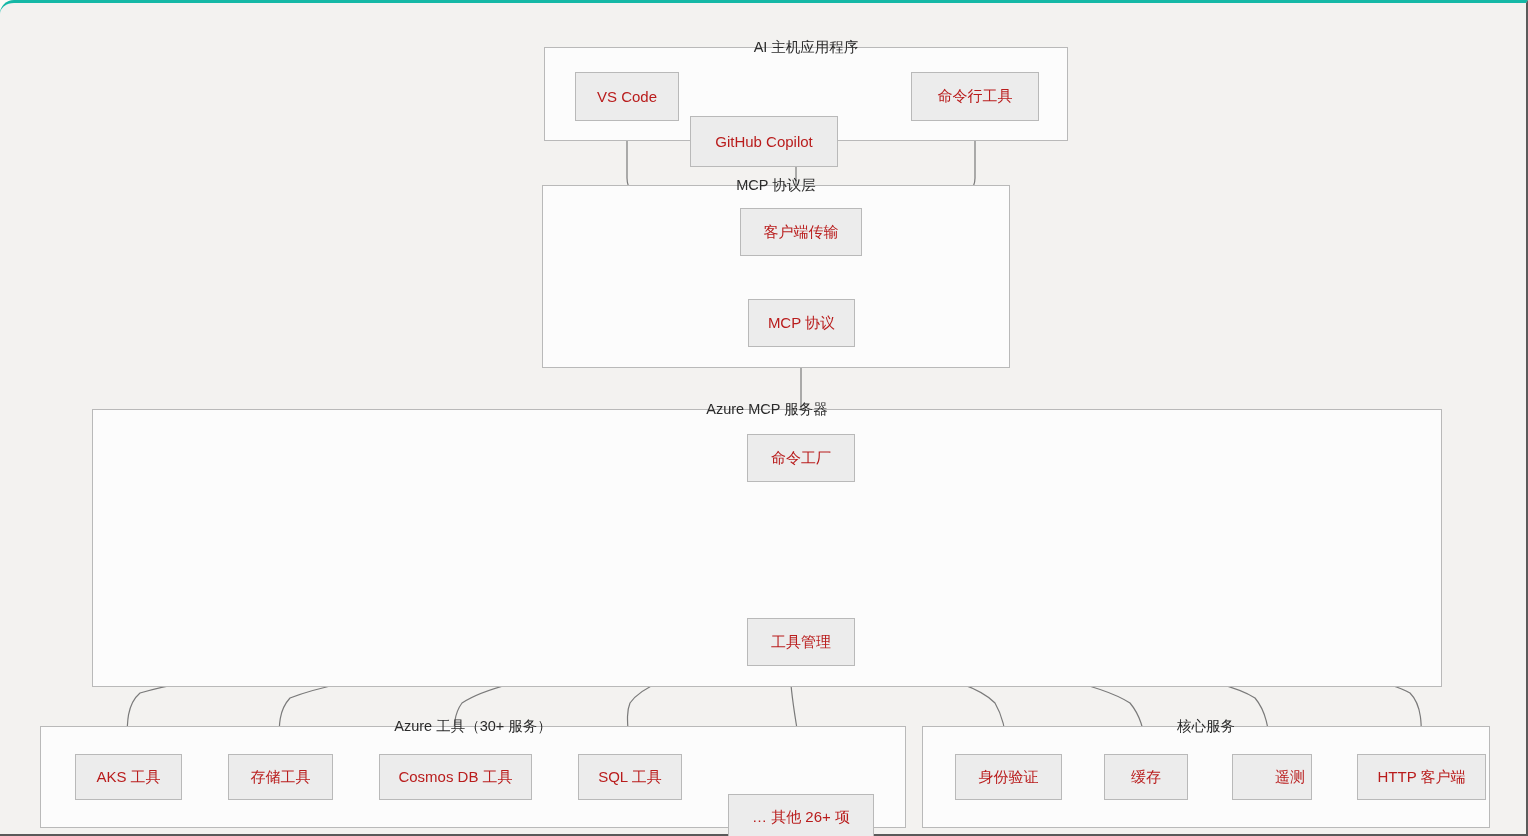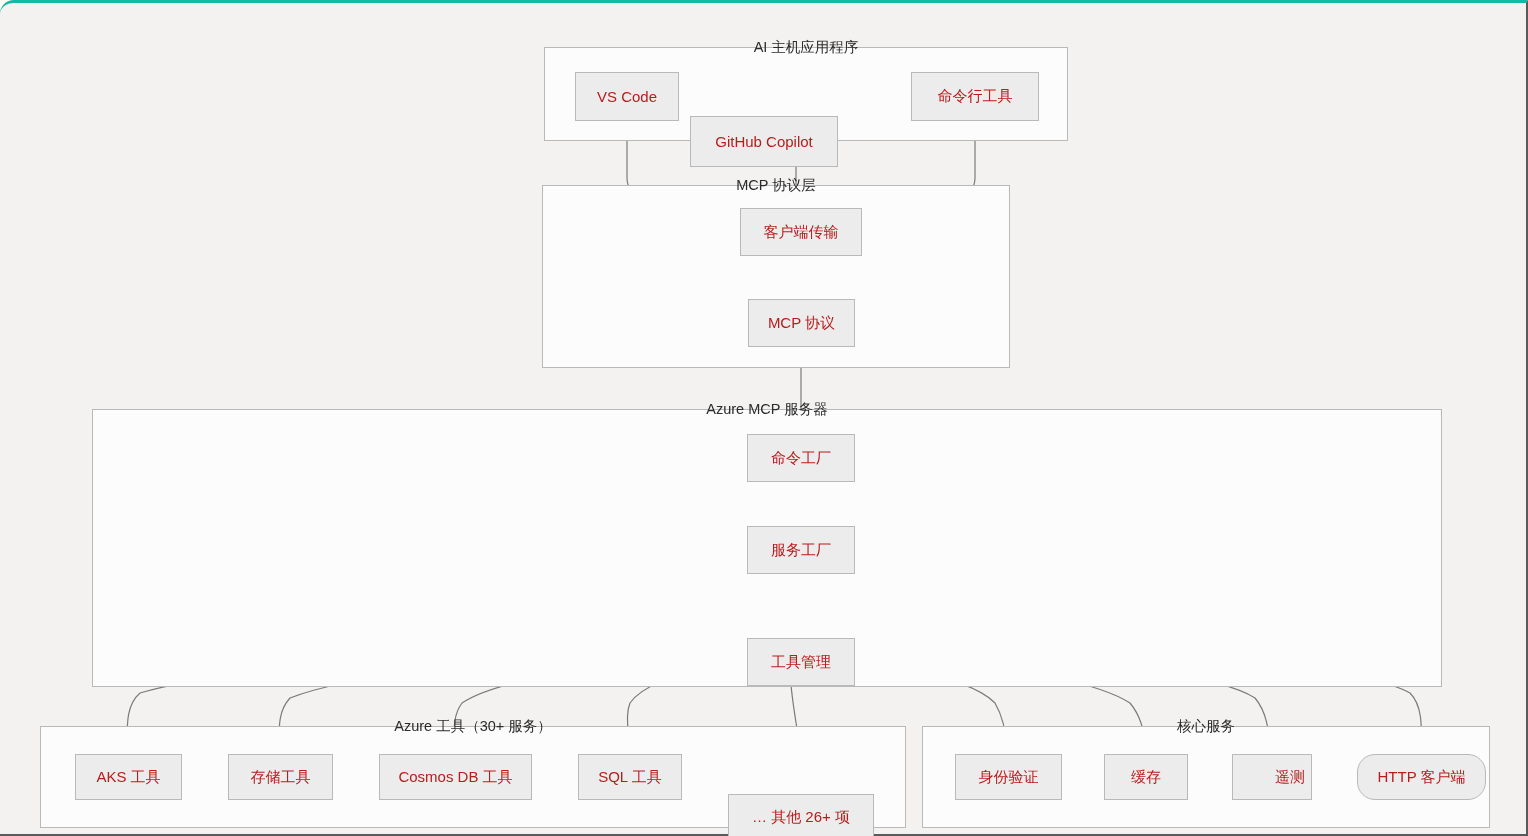--- a/index.html
+++ b/index.html
@@ -113,24 +113,21 @@
     <div class="node" style="left:748px;top:296px;width:107px;height:48px;">
       <span>MCP 协议</span>
     </div>
 
     <div class="cluster" style="left:92px;top:406px;width:1350px;height:278px;">
       <div class="cluster-label">Azure MCP 服务器</div>
     </div>
     <div class="node" style="left:747px;top:431px;width:108px;height:48px;">
       <span>命令工厂</span>
     </div>
-    <div class="node" style="left:747px;top:523px;width:108px;height:48px;">
-      <span>服务工厂</span>
-    </div>
-    <div class="node" style="left:747px;top:615px;width:108px;height:48px;margin-top:20px;">
+    <div class="node" style="left:747px;top:615px;width:108px;height:48px;">
       <span>工具管理</span>
     </div>
 
     <div class="cluster" style="left:40px;top:723px;width:866px;height:102px;">
       <div class="cluster-label">Azure 工具（30+ 服务）</div>
     </div>
     <div class="node" style="left:75px;top:751px;width:107px;height:46px;">
       <span>AKS 工具</span>
     </div>
     <div class="node" style="left:228px;top:751px;width:105px;height:46px;">
@@ -151,18 +148,18 @@
     </div>
     <div class="node" style="left:955px;top:751px;width:107px;height:46px;">
       <span>身份验证</span>
     </div>
     <div class="node" style="left:1104px;top:751px;width:84px;height:46px;">
       <span>缓存</span>
     </div>
     <div class="node" style="left:1232px;top:751px;width:80px;height:46px;padding-left:36px;">
       <span>遥测</span>
     </div>
-    <div class="node" style="left:1357px;top:751px;width:129px;height:46px;border-radius:18px;">
+    <div class="node" style="left:1357px;top:751px;width:129px;height:46px;">
       <span>HTTP 客户端</span>
     </div>
 
   </div>
 </div>
 
 </body></html>

